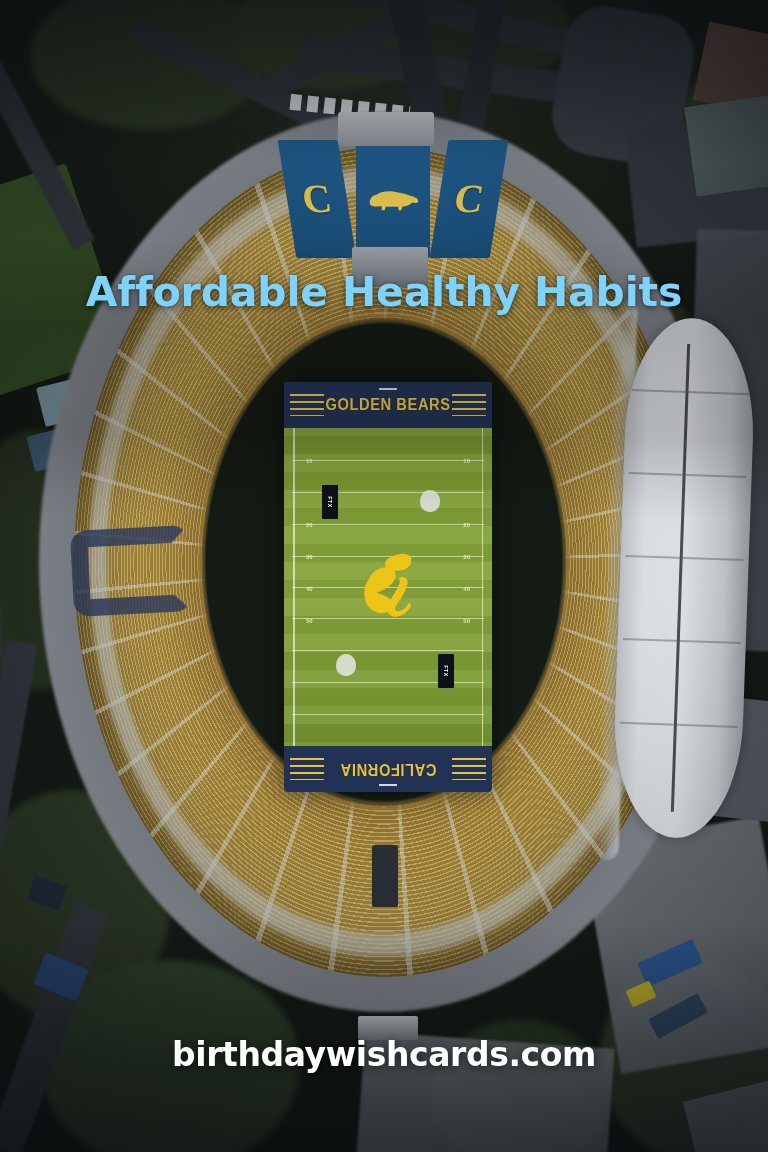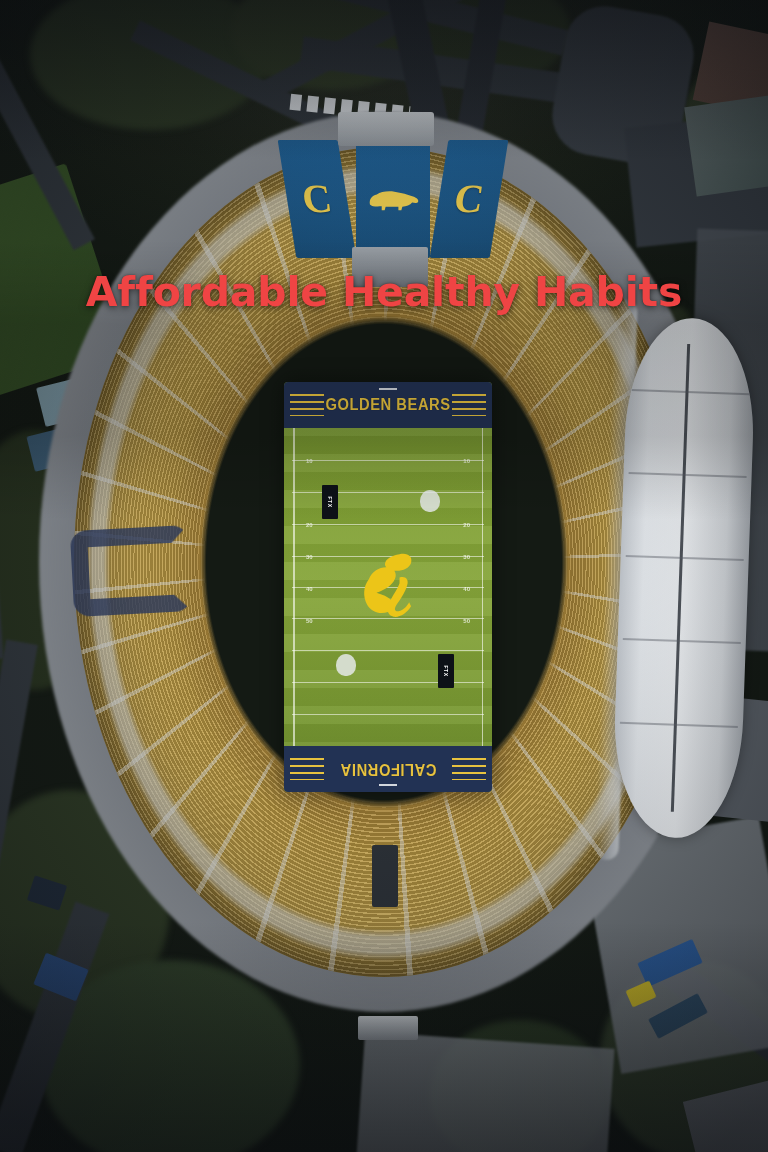--- a/index.html
+++ b/index.html
@@ -197,21 +197,21 @@
   }
   .text-scrim{
     position:absolute; left:0; right:0; top:240px; height:280px; pointer-events:none;
     background:linear-gradient(180deg, rgba(0,0,0,0) 0%, rgba(0,0,0,.16) 30%, rgba(0,0,0,.16) 70%, rgba(0,0,0,0) 100%);
   }
 
   
   .overlay{ position:absolute; inset:0; }
   .headline{
     position:absolute; left:0; right:0; top:270px;
-    text-align:center; color:#ef4444;
+    text-align:center; color:#7dd3fc;
     font-family:"DejaVu Sans", sans-serif;
     font-weight:700; font-size:41px; line-height:1.08;
     letter-spacing:-0.2px;
     text-shadow:0 2px 7px rgba(0,0,0,.55), 0 0 2px rgba(0,0,0,.35);
     padding:0 28px;
   }
   .subhead{
     position:absolute; left:0; right:0; top:337px;
     text-align:center; color:#ffffff;
     font-family:"DejaVu Sans", sans-serif;
@@ -380,15 +380,16 @@
 
     <div class="bldg" style="left:358px;top:1016px;width:60px;height:24px;background:linear-gradient(180deg,#d2d7db,#8b9197);border-radius:2px;"></div>
     <div class="bldg" style="left:372px;top:845px;width:26px;height:62px;background:#2a2f35;border-radius:2px;"></div>
 
     <div class="grade"></div>
     <div class="text-scrim"></div>
   </div>
 
   <div class="overlay">
     <div class="headline">Affordable Healthy Habits</div>
+    <div class="footer">birthdaywishcards.com</div>
   </div>
 
 </div>
 
 </body></html>

